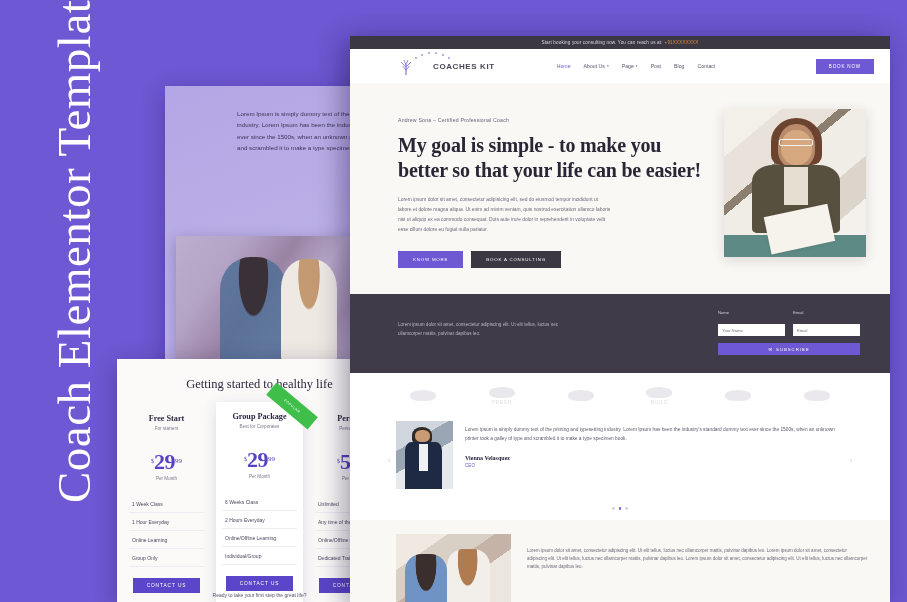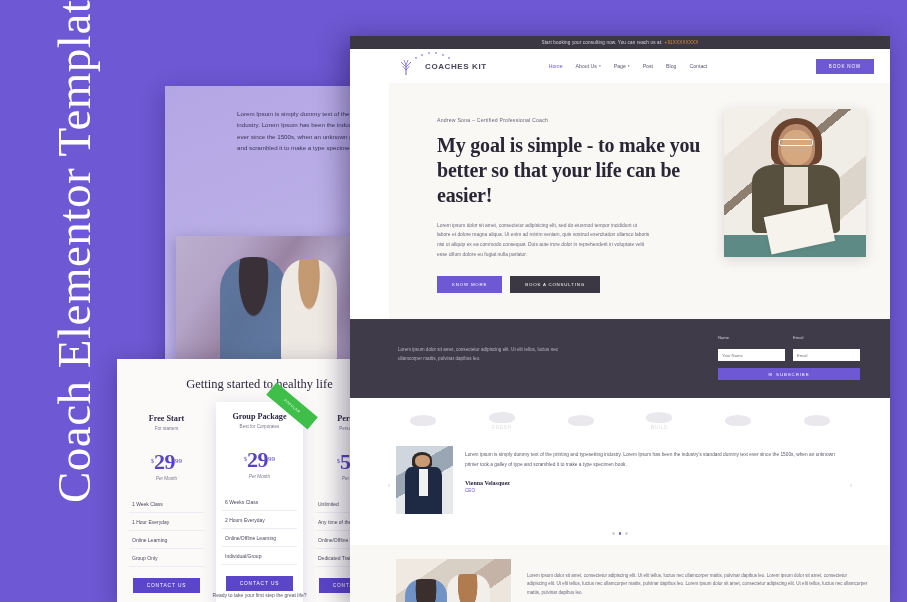--- a/index.html
+++ b/index.html
@@ -157,21 +157,21 @@
     font-size: 4.6px; color: #d9d6e0; letter-spacing: .15px;
   }
   #announce .phone { color: #d98a3d; margin-left: 2px; }
 
   
   #header {
     height: 34px; background: #ffffff;
     display: flex; align-items: center;
     padding: 0 16px 0 48px;
   }
-  #logo { display: flex; align-items: center; gap: 11px; position: relative; }
+  #logo { display: flex; align-items: center; gap: 19px; position: relative; }
   #logo .dots {
     position: absolute; left: 14px; top: -5px; width: 40px; height: 10px;
   }
   #logo-text {
     font-size: 8px; font-weight: bold; color: #4a4458; letter-spacing: .6px;
   }
   #nav { display: flex; align-items: center; gap: 13px; margin-left: 62px; }
   .nav-item {
     font-size: 5.2px; color: #5c5870; display: flex; align-items: center; gap: 2px;
     cursor: pointer;
@@ -180,21 +180,21 @@
   .caret { font-size: 3.6px; opacity: .8; }
   #book-now {
     margin-left: auto; background: #6e58d3; color: #fff;
     font-size: 4.6px; letter-spacing: .8px; padding: 5px 13px;
     border: none; cursor: pointer;
   }
 
   
   #hero {
     background: #faf8f4; padding: 22px 24px 26px 48px;
-    display: flex; gap: 18px; min-height: 182px; margin-left: 39px;
+    display: flex; gap: 18px; min-height: 182px;
   }
   #hero-left { flex: 1; padding-top: 12px; }
   #hero-eyebrow {
     font-size: 5.2px; color: #6a6578; letter-spacing: .2px; margin-bottom: 10px;
   }
   #hero-title {
     font-family: "Liberation Serif", serif;
     font-size: 20px; line-height: 1.26; color: #2a2636; letter-spacing: -.2px;
   }
   #hero-body {

